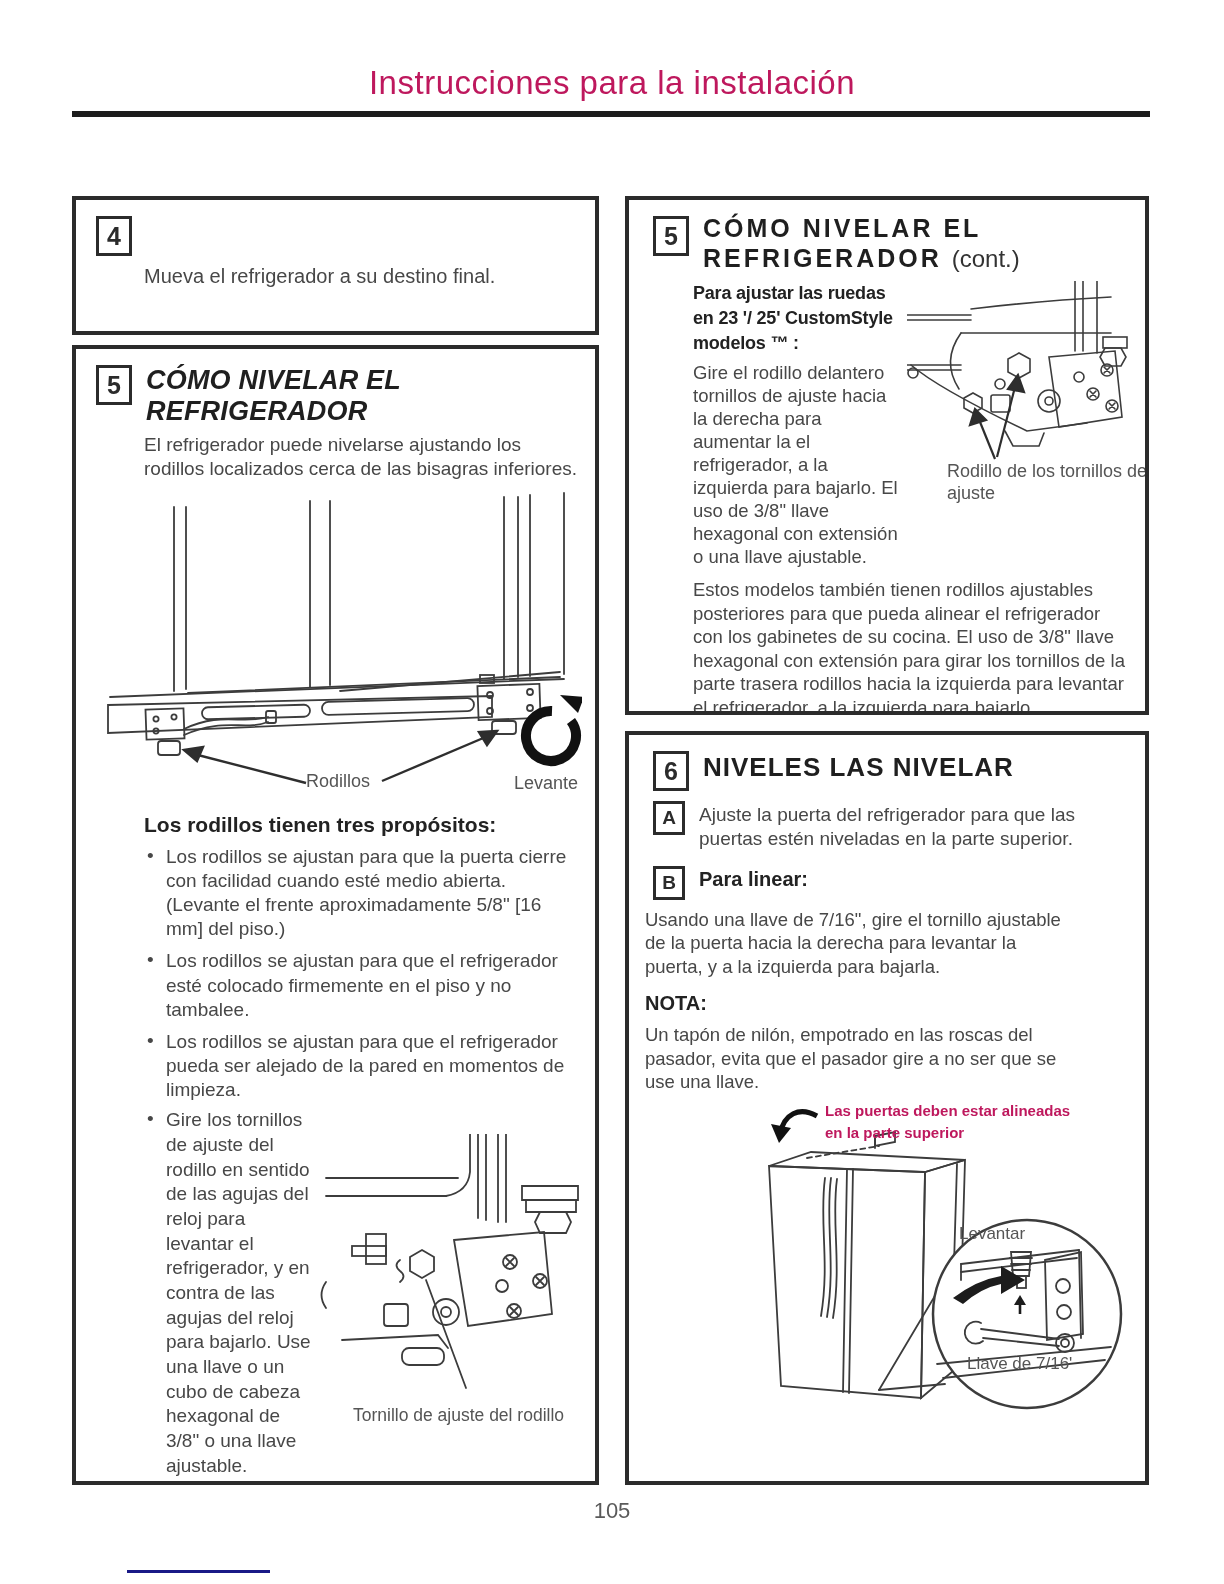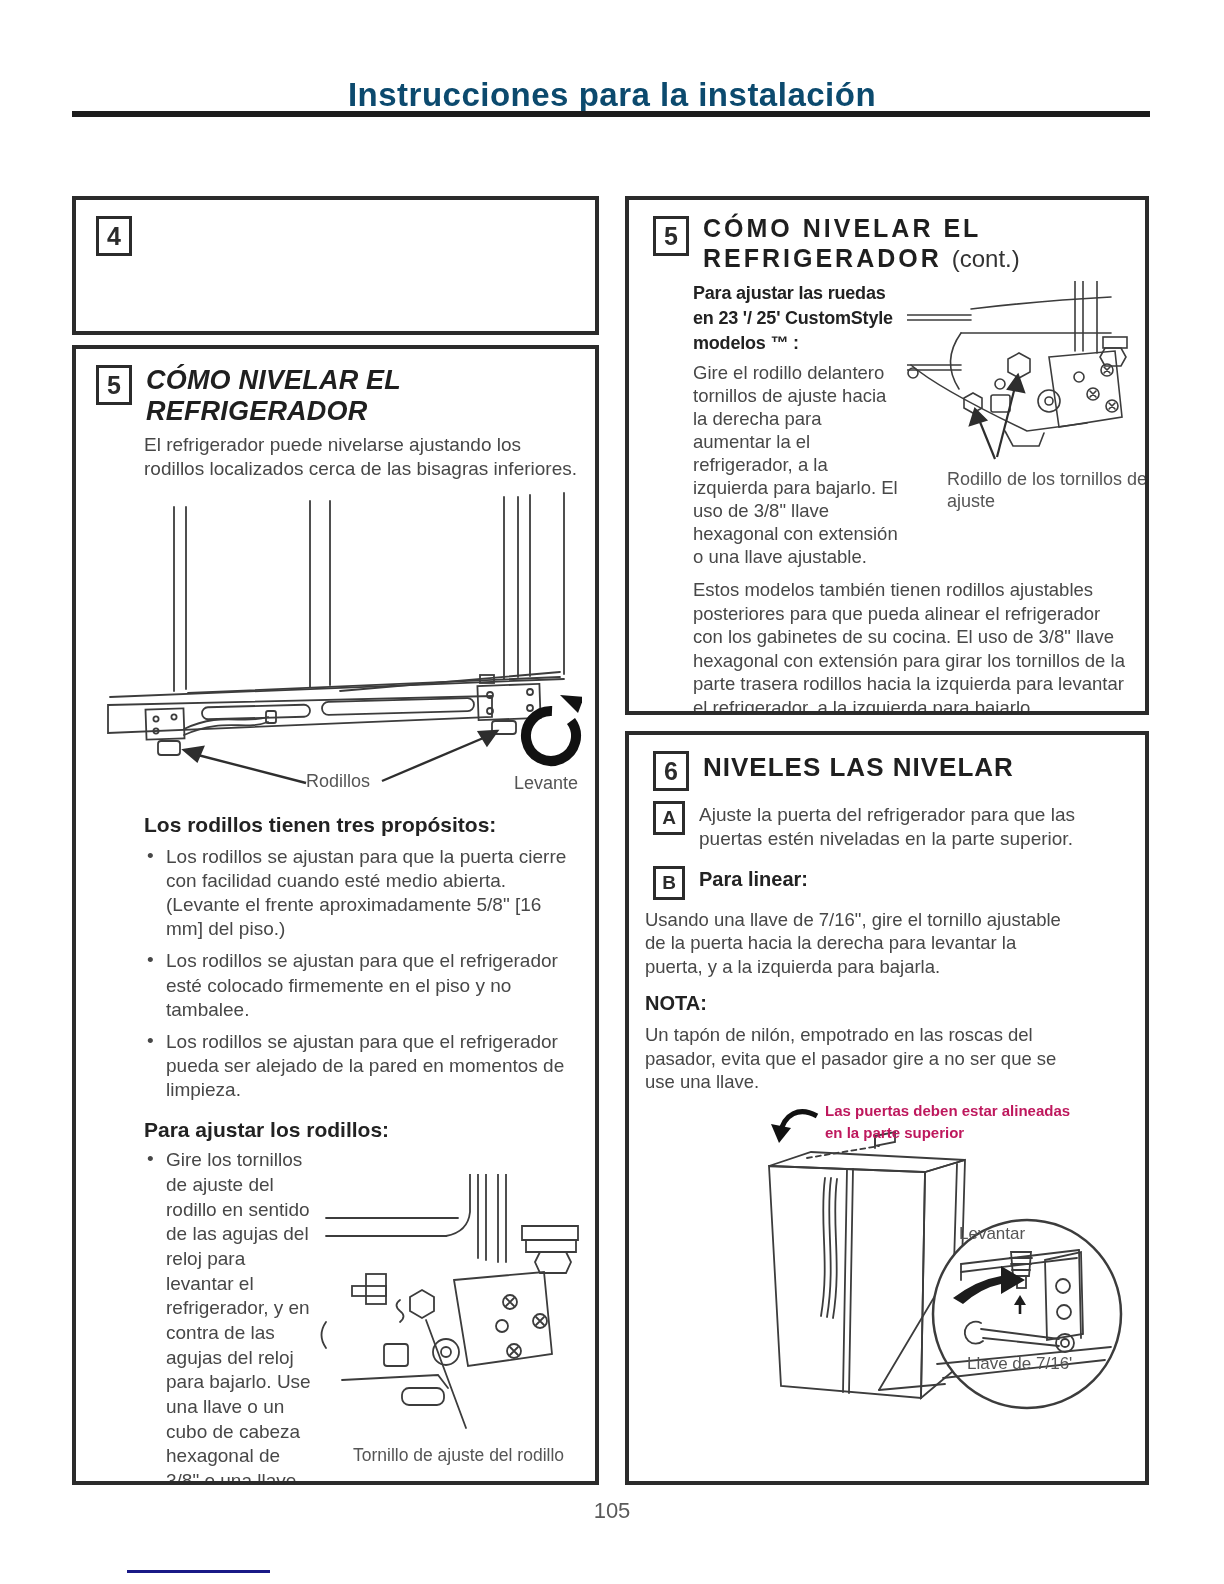--- a/index.html
+++ b/index.html
@@ -1,19 +1,19 @@
 <!DOCTYPE html>
 <html><head>
 <meta charset="utf-8">
 <style>
   html,body{margin:0;padding:0;background:#e8e8e8;}
   .page{position:relative;width:1224px;height:1584px;background:#ffffff;margin:0 auto;
         font-family:"Liberation Sans", sans-serif;color:#444;overflow:hidden;}
-  .page-title{position:absolute;left:0;right:0;top:64px;margin:12px;text-align:center;
-        font-size:33px;font-weight:bold;color:#0c4a6e;letter-spacing:.5px;}
+  .page-title{position:absolute;left:0;right:0;top:64px;margin:0;text-align:center;
+        font-size:33px;font-weight:normal;color:#be185d;letter-spacing:.5px;}
   .title-rule{position:absolute;left:72px;top:111px;width:1078px;height:6px;background:#1c1c1c;}
 
   .box{position:absolute;border:4px solid #2b2b2b;background:#fff;overflow:hidden;}
   #box-place{left:72px;top:196px;width:519px;height:131px;}
   #box-level{left:72px;top:345px;width:519px;height:1132px;}
   #box-level-cont{left:625px;top:196px;width:516px;height:511px;}
   #box-doors{left:625px;top:731px;width:516px;height:746px;}
   .box-inner{padding:12px 12px 6px 12px;}
 
   .box-head{display:flex;align-items:flex-start;margin:2px 0 0 8px;}
@@ -70,20 +70,21 @@
 <div class="page">
 
   <h1 class="page-title">Instrucciones para la instalación</h1>
   <div class="title-rule"></div>
 
   <section class="box" id="box-place">
     <div class="box-inner">
       <div class="box-head">
         <span class="numbox">4</span>
       </div>
+      <p class="body-text indent" style="margin-top:8px;font-size:20px;">Mueva el refrigerador a su destino final.</p>
     </div>
   </section>
 
   <section class="box" id="box-level">
     <div class="box-inner">
       <div class="box-head">
         <span class="numbox">5</span>
         <h2 class="h-italic">CÓMO NIVELAR EL REFRIGERADOR</h2>
       </div>
       <p class="body-text indent" style="margin-top:6px;width:436px;">El refrigerador puede nivelarse ajustando los rodillos localizados cerca de las bisagras inferiores.</p>
@@ -140,21 +141,20 @@
         <span class="fig-label" style="left:402px;top:282px;width:88px;text-align:center;">Levante</span>
       </div>
 
       <h3 class="subhead">Los rodillos tienen tres propósitos:</h3>
       <ul class="bullets">
         <li>Los rodillos se ajustan para que la puerta cierre con facilidad cuando esté medio abierta. (Levante el frente aproximadamente 5/8" [16 mm] del piso.)</li>
         <li>Los rodillos se ajustan para que el refrigerador esté colocado firmemente en el piso y no tambalee.</li>
         <li>Los rodillos se ajustan para que el refrigerador pueda ser alejado de la pared en momentos de limpieza.</li>
       </ul>
 
-      <h3 class="subhead" style="margin-top:16px;">Para ajustar los rodillos:</h3>
       <div class="adjust-wrap">
 
         <div class="fig" id="fig-roller-left">
           <svg width="265" height="296" viewBox="0 0 265 296">
             <g fill="none" stroke="#3c3c3c" stroke-width="1.8" stroke-linecap="round">
               <path d="M8 44 H140"></path>
                 <path d="M8 62 H128"></path>
               <path d="M128 62 Q150 58 152 38 V0"></path>
               <path d="M160 0 V84"></path>
                 <path d="M168 0 V86"></path>
@@ -238,21 +238,21 @@
               <path d="M4 84 Q32 108 120 150 L180 142"></path>
               <path d="M98 150 l8 15 h26 l5 -13"></path>
             </g>
             <g stroke="#2e2e2e" stroke-width="2.2" fill="#2e2e2e">
               <path d="M88 178 L71 136"></path>
                 <polygon points="68,128 63,144 79,139"></polygon>
               <path d="M90 176 L109 102"></path>
                 <polygon points="111,94 101,108 117,111"></polygon>
             </g>
           </svg>
-          <span class="fig-label" style="left:40px;top:188px;width:216px;">Rodillo de los tornillos de ajuste</span>
+          <span class="fig-label" style="left:40px;top:180px;width:216px;">Rodillo de los tornillos de ajuste</span>
         </div>
 
         <div>
           <span class="sub-line">Para ajustar las ruedas</span>
           <span class="sub-line">en 23 '/ 25' CustomStyle</span>
           <span class="sub-line">modelos ™ :</span>
         </div>
         <p class="cont-body">Gire el rodillo delantero tornillos de ajuste hacia la derecha para aumentar la el refrigerador, a la izquierda para bajarlo. El uso de 3/8" llave hexagonal con extensión o una llave ajustable.</p>
         <div class="clear"></div>
         <p class="cont-body2">Estos modelos también tienen rodillos ajustables posteriores para que pueda alinear el refrigerador con los gabinetes de su cocina. El uso de 3/8" llave hexagonal con extensión para girar los tornillos de la parte trasera rodillos hacia la izquierda para levantar el refrigerador, a la izquierda para bajarlo.</p>

